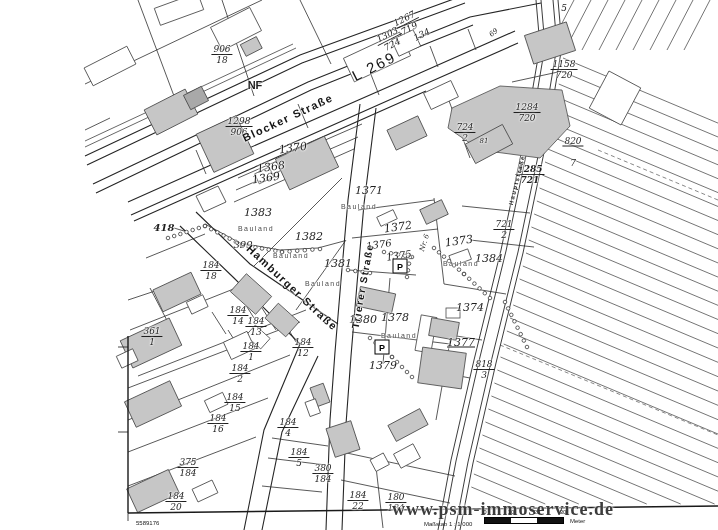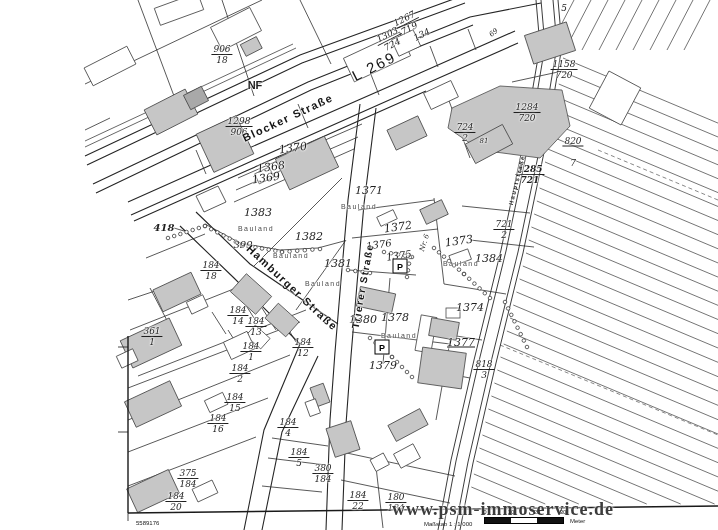--- a/index.html
+++ b/index.html
@@ -345,21 +345,21 @@
         <span class="d">2</span>
       </div>
       <div class="lbl frac" style="left: 235px; top: 403px; transform: translate(-50%, -50%);">
         <span class="n">184</span>
         <span class="d">15</span>
       </div>
       <div class="lbl frac" style="left: 218px; top: 424px; transform: translate(-50%, -50%);">
         <span class="n">184</span>
         <span class="d">16</span>
       </div>
-      <div class="lbl frac" style="left: 188px; top: 468px; transform: translate(-50%, -50%); margin-top: 11px;">
+      <div class="lbl frac" style="left: 188px; top: 468px; transform: translate(-50%, -50%);">
         <span class="n">375</span>
         <span class="d">184</span>
       </div>
       <div class="lbl frac" style="left: 176px; top: 502px; transform: translate(-50%, -50%);">
         <span class="n">184</span>
         <span class="d">20</span>
       </div>
       <div class="lbl frac" style="left: 288px; top: 428px; transform: translate(-50%, -50%);">
         <span class="n">184</span>
         <span class="d">4</span>

